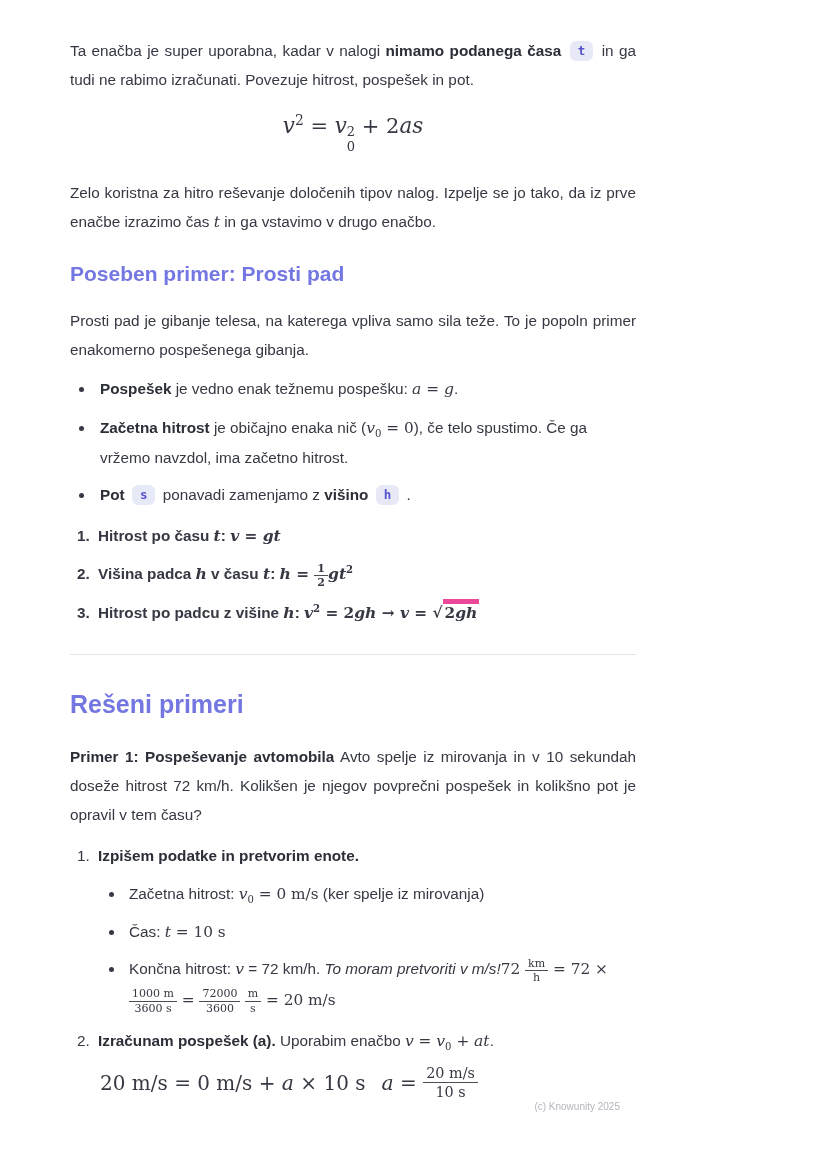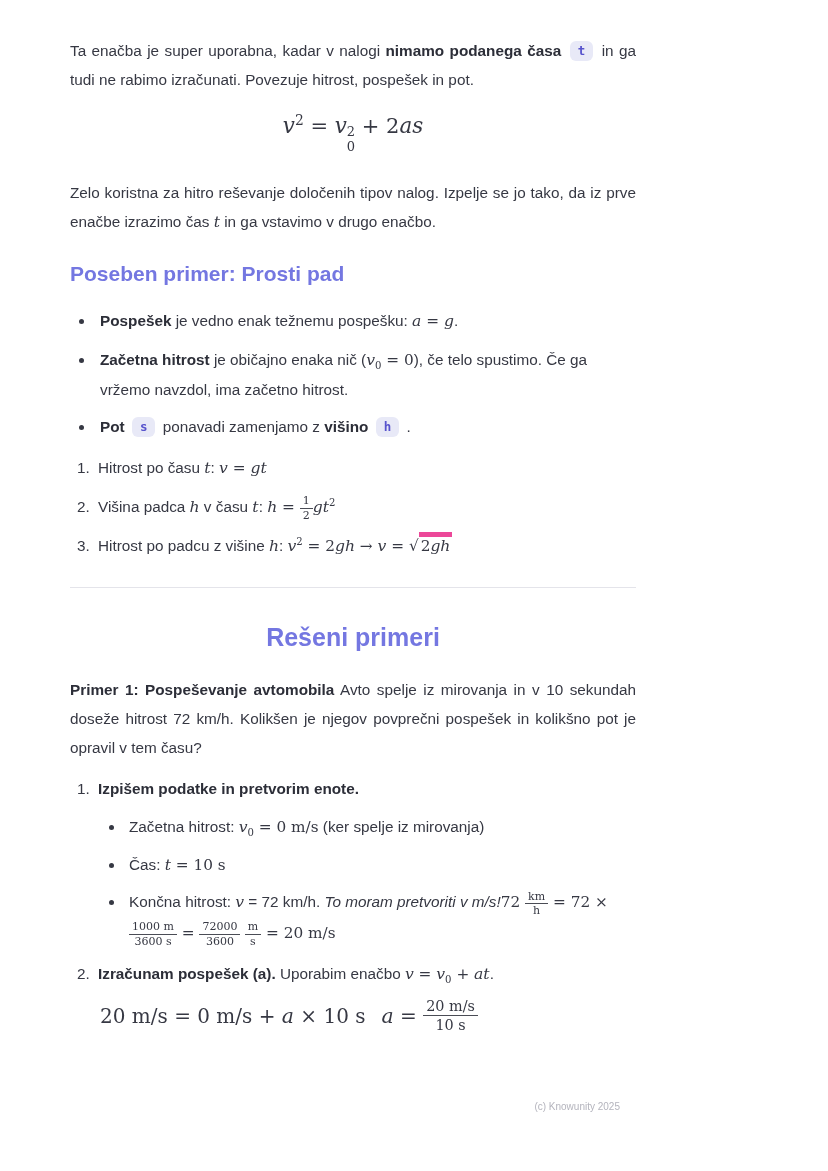--- a/index.html
+++ b/index.html
@@ -11,27 +11,27 @@
   .edge-line { position:absolute; left:748px; top:38px; width:5px; height:1095px; background:#b9b8e8; z-index:1; }
 
   .content { position:absolute; left:70px; top:36px; width:566px; font-size:15.3px; line-height:1.9; z-index:2; }
 
   p.para { text-align:justify; margin-bottom:10px; }
   b { font-weight:bold; color:#2c2e38; }
 
   .eq-display { text-align:center; margin:12px 0 24px; font-size:21px; }
 
   h2.sub  { color:#7477e1; font-size:21px; font-weight:bold; margin:16px 0 12px; }
-  h1.main { color:#7477e1; font-size:25px;  font-weight:bold; margin:26px 0 13px;text-align:center; }
+  h1.main { color:#7477e1; font-size:25px;  font-weight:bold; margin:26px 0 13px; }
 
   ul.bullets { list-style:disc; padding-left:25px; margin:10px 0 12px; }
   ul.bullets > li { margin-bottom:8px; padding-left:5px; }
 
   ol.nlist { list-style:decimal; padding-left:24px; margin:10px 0 14px; }
-  ol.nlist > li { margin-bottom:8px; padding-left:4px; }
+  ol.nlist > li { margin-bottom:8px; padding-left:4px;font-weight:bold; }
 
   ol.steps { list-style:decimal; padding-left:24px; margin:12px 0 0; }
   ol.steps > li { margin-bottom:10px; padding-left:4px; }
 
   ul.sub-bullets { list-style:disc; padding-left:27px; margin:9px 0 2px; }
   ul.sub-bullets > li { margin-bottom:7px; padding-left:4px; }
 
   .lead { font-style:italic; margin-bottom:12px; }
 
   hr.divider { border:none; border-top:1px solid #e4e4ea; margin:26px 0 0; }
@@ -75,20 +75,21 @@
 
     <div class="eq-display"><span class="m">v</span><sup class="s mu">2</sup><span class="mu"> = </span><span class="m">v</span><span class="ss">
           <span>2</span>
           <span>0</span>
         </span><span class="mu"> + 2</span><span class="m">as</span></div>
 
     <p class="para"><span>Zelo koristna za hitro reševanje določenih tipov nalog. Izpelje se jo tako, da iz prve enačbe izrazimo čas </span><span class="m">t</span><span> in ga vstavimo v drugo enačbo.</span></p>
 
     <h2 class="sub">Poseben primer: Prosti pad</h2>
 
+    <p class="para">Prosti pad je gibanje telesa, na katerega vpliva samo sila teže. To je popoln primer enakomerno pospešenega gibanja.</p>
 
     <ul class="bullets">
       <li><b>Pospešek</b><span> je vedno enak težnemu pospešku: </span><span class="m">a</span><span class="mu"> = </span><span class="m">g</span><span>.</span></li>
       <li><b>Začetna hitrost</b><span> je običajno enaka nič (</span><span class="m">v</span><sub class="s mu">0</sub><span class="mu"> = 0</span><span>), če telo spustimo. Če ga vržemo navzdol, ima začetno hitrost.</span></li>
       <li><b>Pot</b> <span class="chip">s</span><span> ponavadi zamenjamo z </span><b>višino</b> <span class="chip">h</span><span> .</span></li>
     </ul>
 
 
     <ol class="nlist">
       <li><span>Hitrost po času </span><span class="m">t</span><span>: </span><span class="m">v</span><span class="mu"> = </span><span class="m">gt</span></li>

